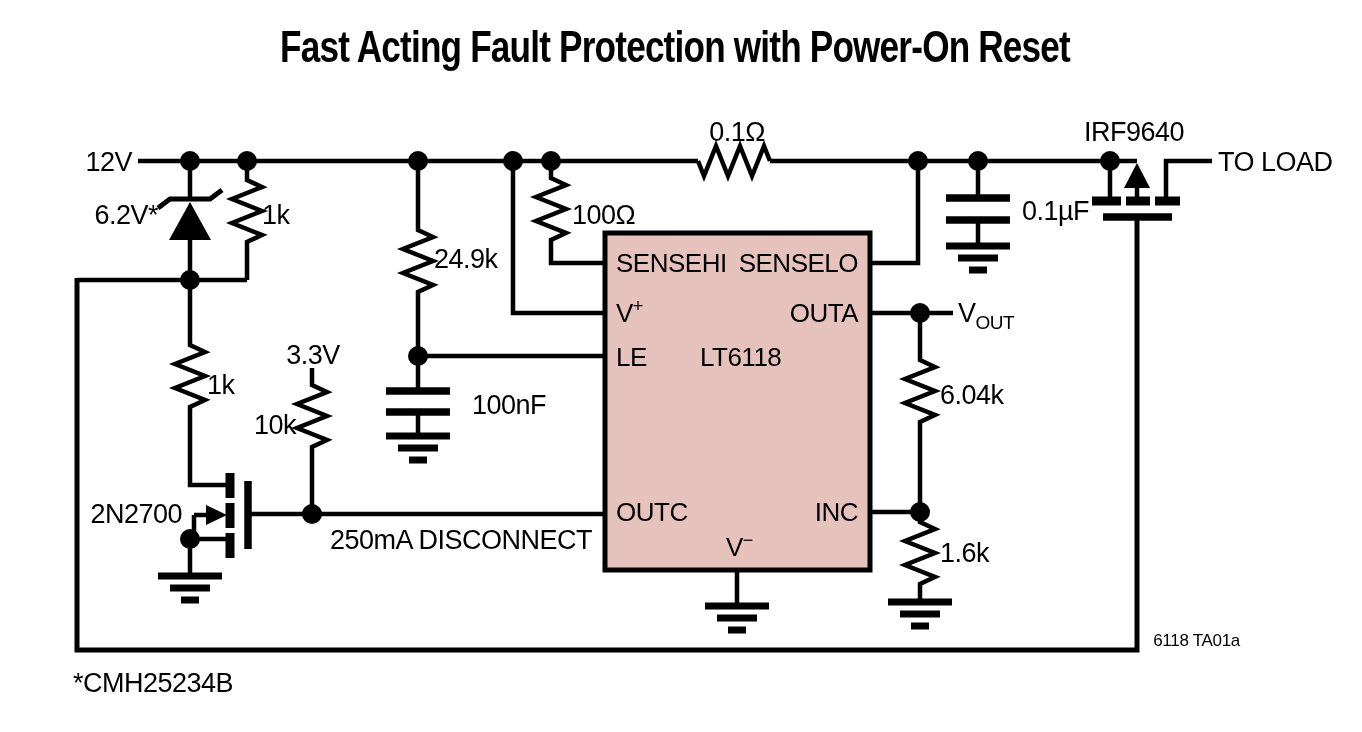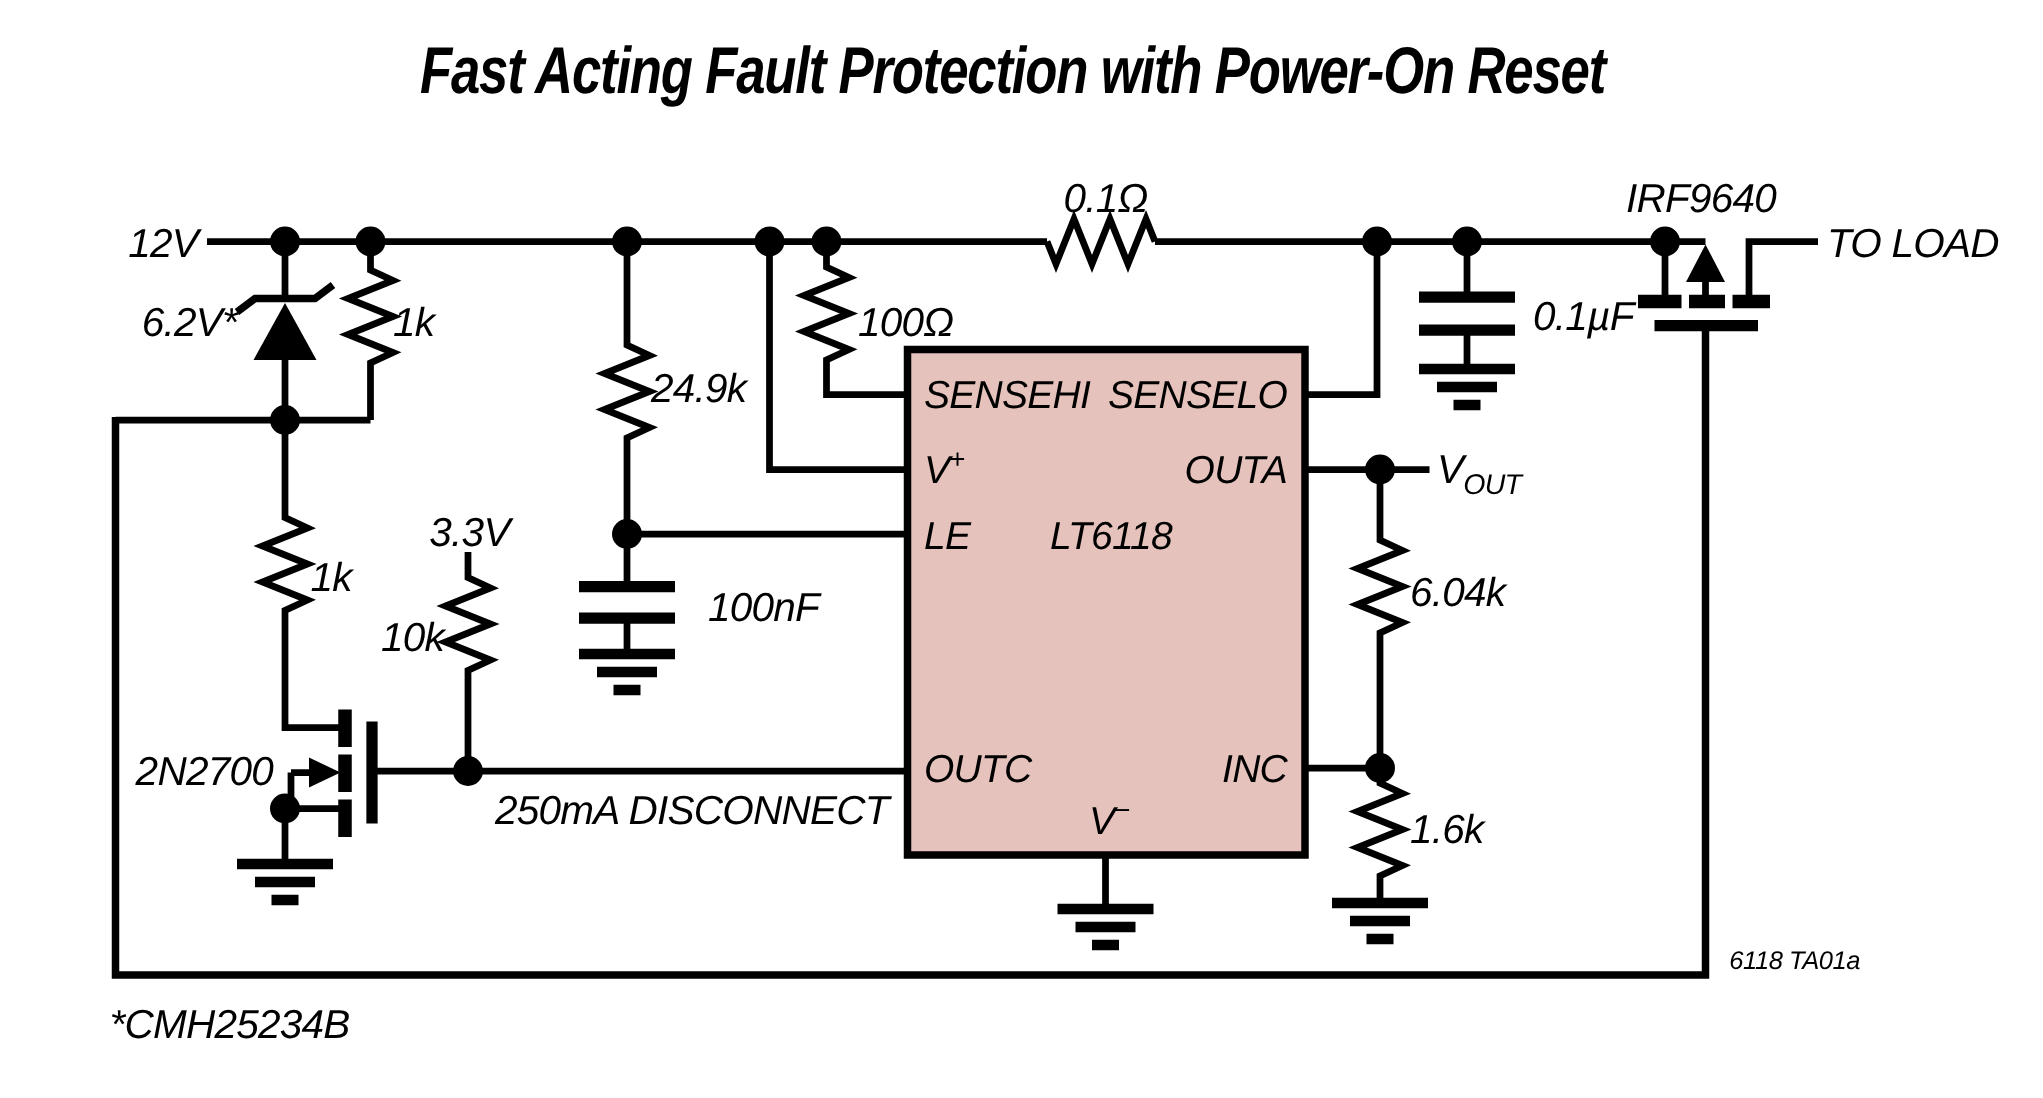--- a/index.html
+++ b/index.html
@@ -1,16 +1,16 @@
 <!DOCTYPE html>
 <html><head>
 <meta charset="utf-8">
 <style>
   html,body{margin:0;padding:0;background:#ffffff;}
-  .stage{position:relative;width:1362px;height:732px;background:#ffffff;overflow:hidden;font-style:italic;}
+  .stage{position:relative;width:1362px;height:732px;background:#ffffff;overflow:hidden;}
   text{font-family:"Liberation Sans","DejaVu Sans",sans-serif;fill:#000;}
   .lbl{font-size:27px;letter-spacing:-0.5px;}
   .pin{font-size:26px;letter-spacing:-0.5px;}
   .ttl{font-size:44px;font-weight:bold;letter-spacing:-1px;}
   .tiny{font-size:17px;letter-spacing:-0.3px;}
   .sub{font-size:19px;}
   .sup{font-size:18px;}
   .w{stroke:#000;stroke-width:4.5;fill:none;}
   .w5{stroke:#000;stroke-width:5;fill:none;}
   .bar{stroke:#000;stroke-width:9;fill:none;}

